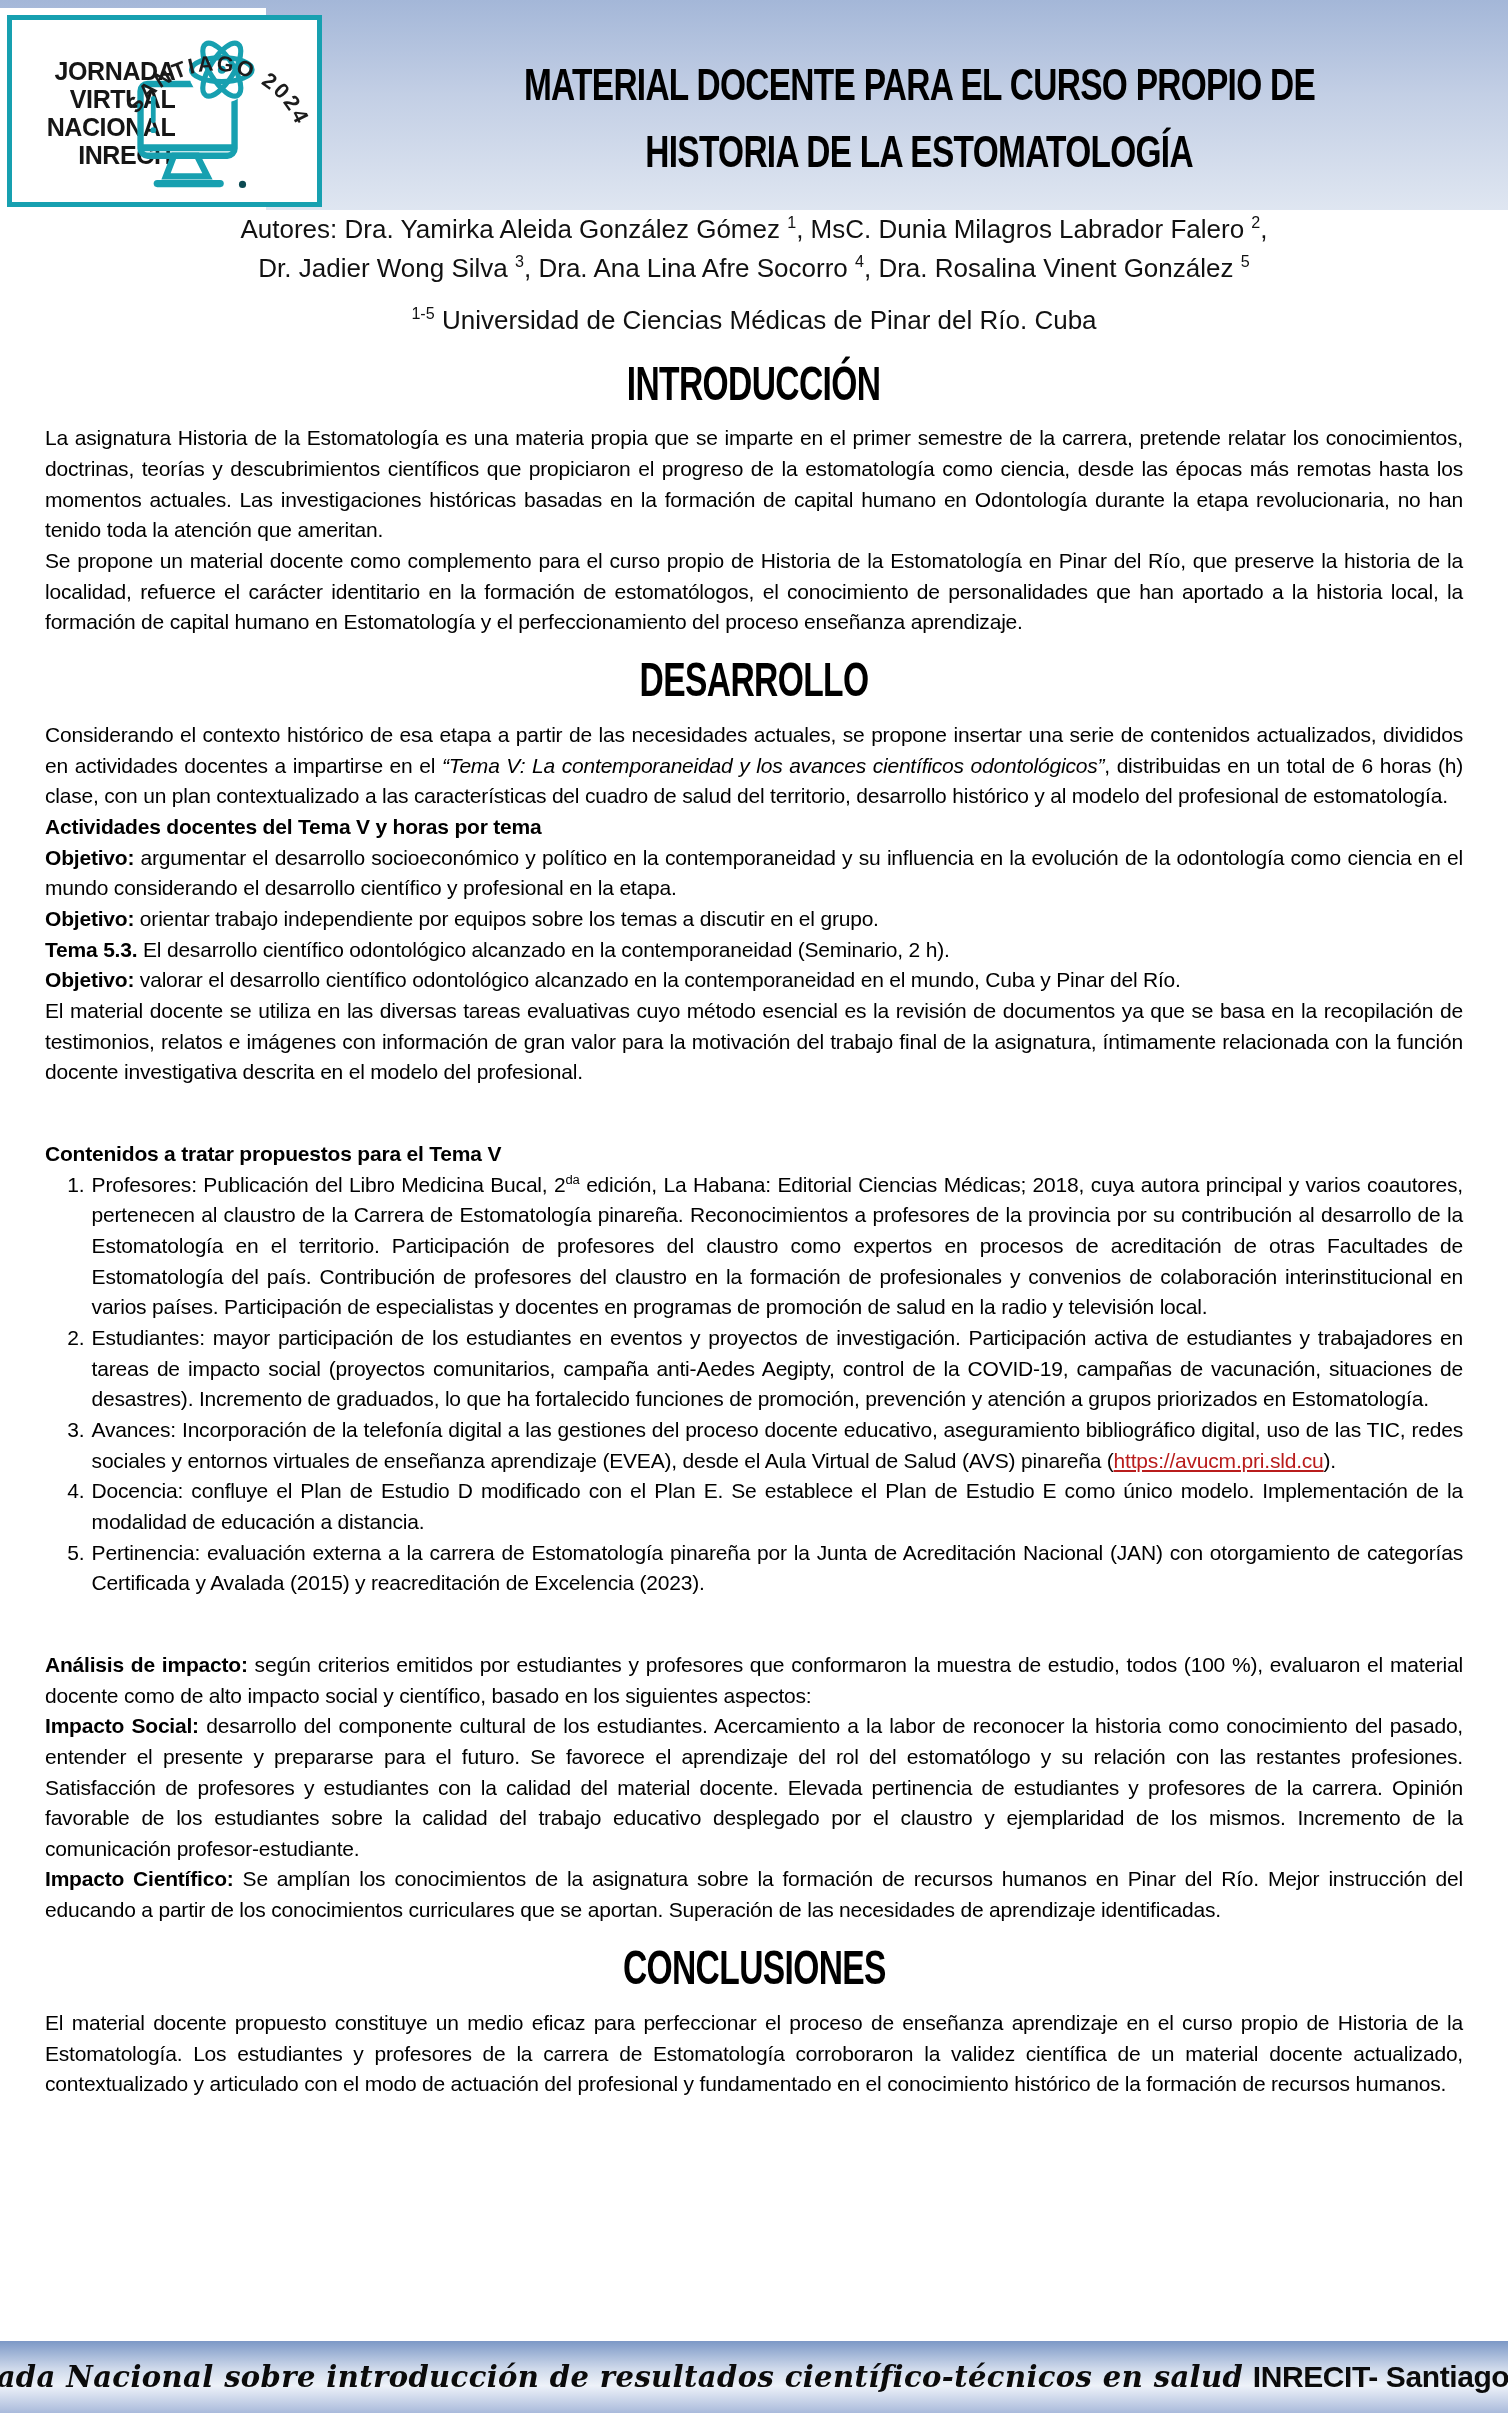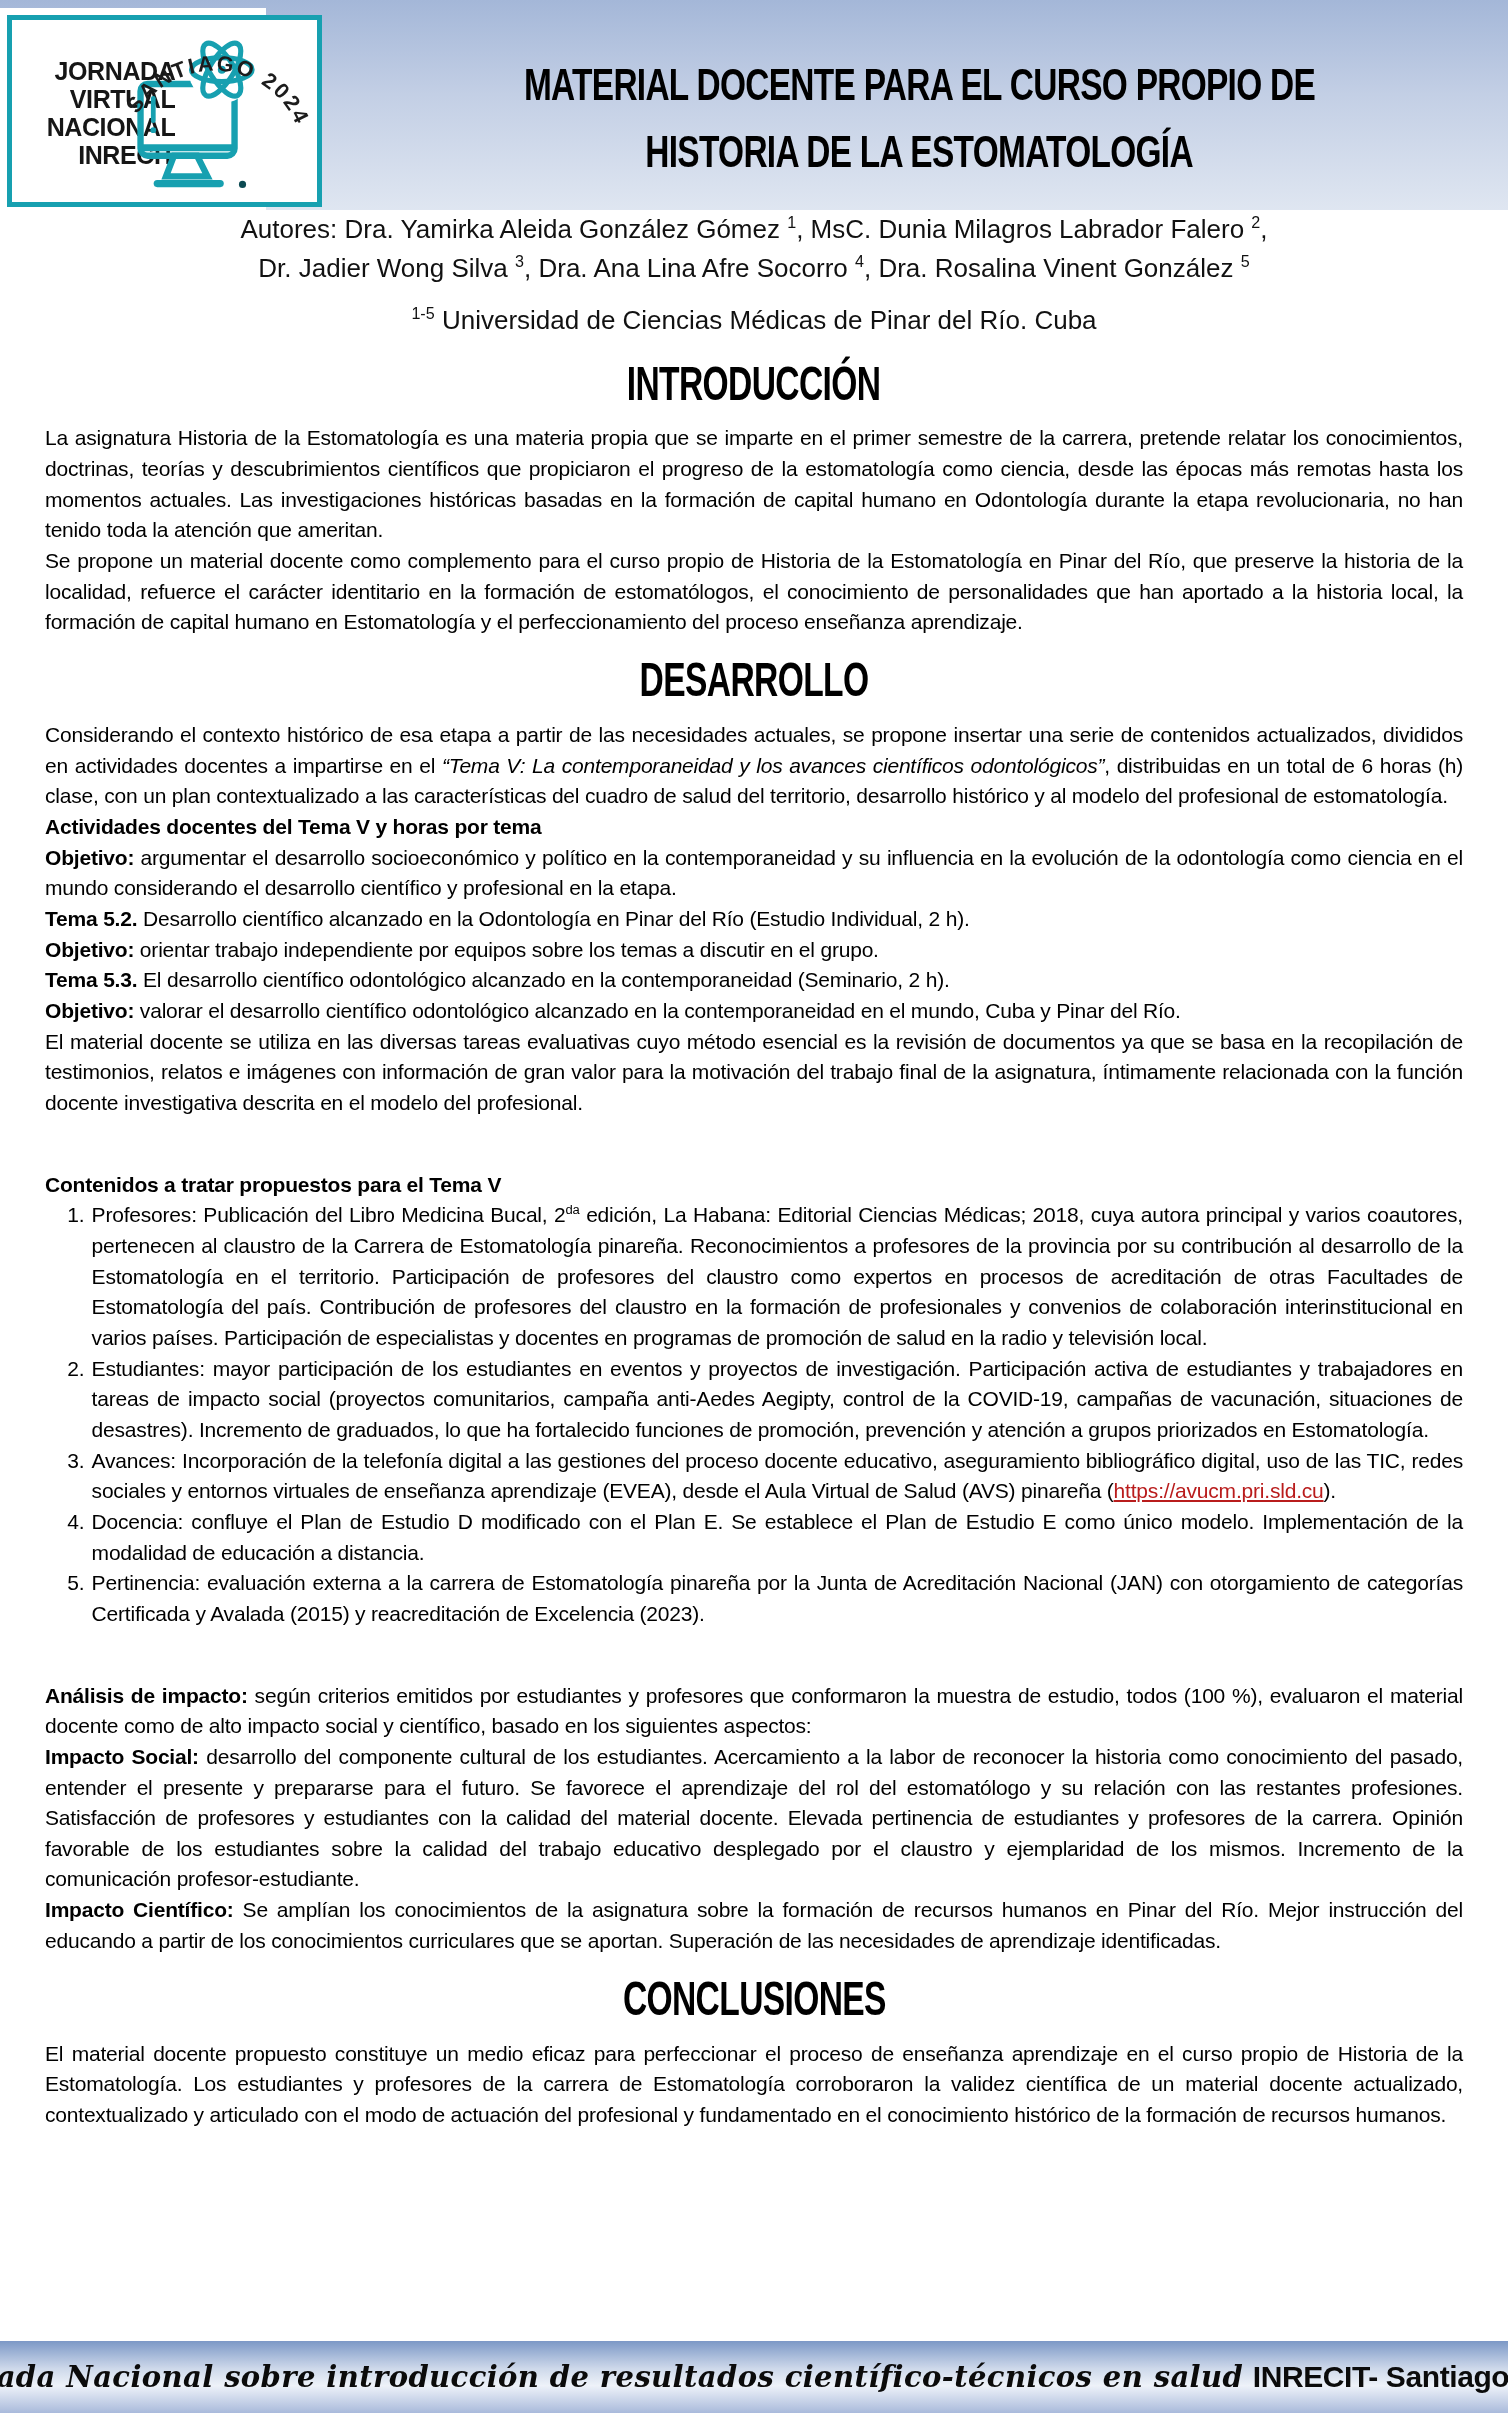--- a/index.html
+++ b/index.html
@@ -127,21 +127,20 @@
   </div>
 
 <div class="content" id="content">
     <div class="heading"><span class="cond">INTRODUCCIÓN</span></div>
     <p class="para"><span>La asignatura Historia de la Estomatología es una materia propia que se imparte en el primer semestre de la carrera, pretende relatar los conocimientos, doctrinas, teorías y descubrimientos científicos que propiciaron el progreso de la estomatología como ciencia, desde las épocas más remotas hasta los momentos actuales. Las investigaciones históricas basadas en la formación de capital humano en Odontología durante la etapa revolucionaria, no han tenido toda la atención que ameritan.</span></p>
     <p class="para"><span>Se propone un material docente como complemento para el curso propio de Historia de la Estomatología en Pinar del Río, que preserve la historia de la localidad, refuerce el carácter identitario en la formación de estomatólogos, el conocimiento de personalidades que han aportado a la historia local, la formación de capital humano en Estomatología y el perfeccionamiento del proceso enseñanza aprendizaje.</span></p>
     <div class="heading"><span class="cond">DESARROLLO</span></div>
     <p class="para"><span>Considerando el contexto histórico de esa etapa a partir de las necesidades actuales, se propone insertar una serie de contenidos actualizados, divididos en actividades docentes a impartirse en el </span><span class="i">“Tema V: La contemporaneidad y los avances científicos odontológicos”</span><span>, distribuidas en un total de 6 horas (h) clase, con un plan contextualizado a las características del cuadro de salud del territorio, desarrollo histórico y al modelo del profesional de estomatología.</span></p>
     <p class="para"><span class="b">Actividades docentes del Tema V y horas por tema</span></p>
     <p class="para"><span class="b">Objetivo:</span><span> argumentar el desarrollo socioeconómico y político en la contemporaneidad y su influencia en la evolución de la odontología como ciencia en el mundo considerando el desarrollo científico y profesional en la etapa.</span></p>
-    <p class="para"><span class="b">Tema 5.2.</span><span> Desarrollo científico alcanzado en la Odontología en Pinar del Río (Estudio Individual, 2 h).</span></p>
     <p class="para"><span class="b">Objetivo:</span><span> orientar trabajo independiente por equipos sobre los temas a discutir en el grupo.</span></p>
     <p class="para"><span class="b">Tema 5.3.</span><span> El desarrollo científico odontológico alcanzado en la contemporaneidad (Seminario, 2 h).</span></p>
     <p class="para"><span class="b">Objetivo:</span><span> valorar el desarrollo científico odontológico alcanzado en la contemporaneidad en el mundo, Cuba y Pinar del Río.</span></p>
     <p class="para"><span>El material docente se utiliza en las diversas tareas evaluativas cuyo método esencial es la revisión de documentos ya que se basa en la recopilación de testimonios, relatos e imágenes con información de gran valor para la motivación del trabajo final de la asignatura, íntimamente relacionada con la función docente investigativa descrita en el modelo del profesional.</span></p>
     <div class="spacer"></div>
     <p class="para"><span class="b">Contenidos a tratar propuestos para el Tema V</span></p>
     <ol class="num-list">
       <li><span>Profesores: Publicación del Libro Medicina Bucal, 2</span><span class="sup">da</span><span> edición, La Habana: Editorial Ciencias Médicas; 2018, cuya autora principal y varios coautores, pertenecen al claustro de la Carrera de Estomatología pinareña. Reconocimientos a profesores de la provincia por su contribución al desarrollo de la Estomatología en el territorio. Participación de profesores del claustro como expertos en procesos de acreditación de otras Facultades de Estomatología del país. Contribución de profesores del claustro en la formación de profesionales y convenios de colaboración interinstitucional en varios países.  Participación de especialistas y docentes en programas de promoción de salud en la radio y televisión local.</span></li>
       <li><span>Estudiantes: mayor participación de los estudiantes en eventos y proyectos de investigación. Participación activa de estudiantes y trabajadores en tareas de impacto social (proyectos comunitarios, campaña anti-Aedes Aegipty, control de la COVID-19, campañas de vacunación, situaciones de desastres). Incremento de graduados, lo que ha fortalecido funciones de promoción, prevención y atención a grupos priorizados en Estomatología.</span></li>
       <li><span>Avances: Incorporación de la telefonía digital a las gestiones del proceso docente educativo, aseguramiento bibliográfico digital, uso de las TIC, redes sociales y entornos virtuales de enseñanza aprendizaje (EVEA), desde el Aula Virtual de Salud (AVS) pinareña (</span><a class="link" href="#">https://avucm.pri.sld.cu</a><span>).</span></li>

